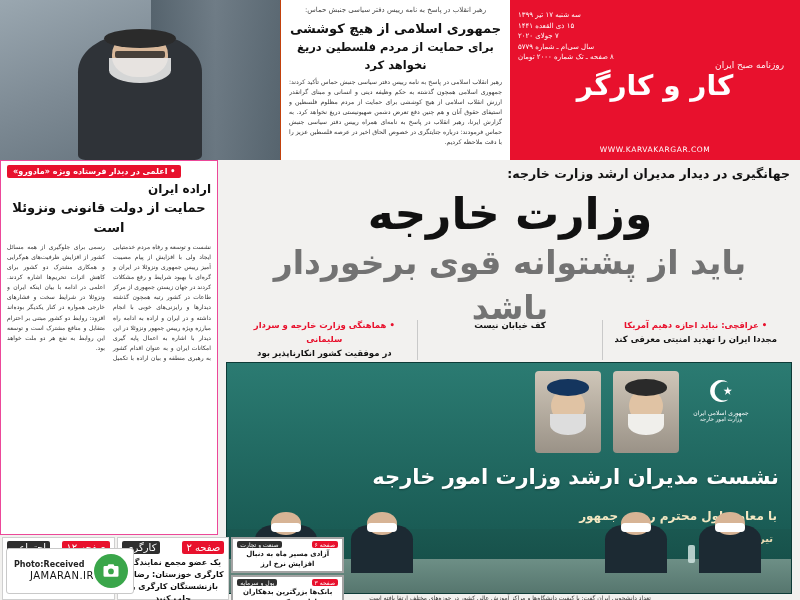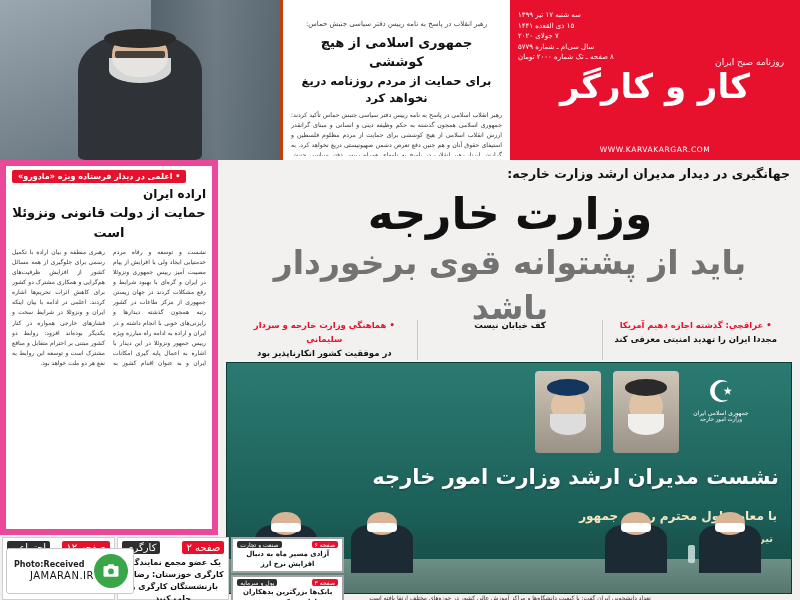--- a/index.html
+++ b/index.html
@@ -25,37 +25,37 @@
     width:290px;height:160px;background:#e8112d;color:#fff;
     display:flex;flex-direction:column;justify-content:center;align-items:center;
     box-sizing:border-box;padding:6px 10px;
     position:relative;
   }
   .logo-sub{
     font-size:9px;letter-spacing:.5px;opacity:.95;align-self:flex-start;
     margin-right:6px;margin-bottom:2px;
   }
   .logo-main{
-    font-size:34px;font-weight:bold;line-height:1;letter-spacing:-1px;
+    font-size:28px;font-weight:bold;line-height:1;letter-spacing:-1px;
     text-align:center;width:100%;
   }
   .logo-meta{
     position:absolute;left:8px;top:10px;font-size:7px;line-height:1.5;text-align:left;
   }
   .logo-meta div{white-space:nowrap;}
   .logo-url{
     position:absolute;bottom:6px;left:0;width:100%;text-align:center;
     font-size:7.5px;letter-spacing:.6px;
   }
 
   .top-mid{
     width:230px;height:160px;background:#fff;
-    box-sizing:border-box;padding:20px 8px 4px 8px;
+    box-sizing:border-box;padding:6px 8px 4px 8px;
     display:flex;flex-direction:column;
-    border-left:3px solid #c2410c;
+    border-left:1px solid #c2410c;
   }
   .tm-kicker{font-size:7px;color:#444;text-align:center;line-height:1.4;}
   .tm-head{
     font-size:13px;font-weight:bold;color:#111;text-align:center;
     line-height:1.5;margin:3px 0 1px 0;
   }
   .tm-head2{
     font-size:11.5px;font-weight:bold;color:#111;text-align:center;
     line-height:1.5;margin-bottom:3px;
   }
@@ -95,21 +95,21 @@
   .overline{
     position:absolute;top:160px;right:0;width:580px;height:26px;
     display:flex;align-items:center;justify-content:flex-start;
     padding-right:10px;box-sizing:border-box;
     font-size:12.5px;font-weight:bold;color:#111;
   }
 
   
   .leftcol{
     position:absolute;top:160px;left:0;width:218px;height:375px;
-    background:#fff;box-sizing:border-box;border:6px solid #ec4899;
+    background:#fff;box-sizing:border-box;border:1px solid #ec4899;
     padding:4px 6px;
     display:flex;flex-direction:column;
   }
   .lc-tag{
     align-self:flex-end;background:#e8112d;color:#fff;font-size:8px;font-weight:bold;
     padding:2px 6px;border-radius:2px;margin-bottom:4px;
   }
   .lc-kicker{font-size:12px;font-weight:bold;color:#111;margin-bottom:2px;}
   .lc-head{font-size:13px;font-weight:bold;text-align:center;color:#111;line-height:1.5;margin-bottom:5px;}
   .lc-body{font-size:6px;color:#333;text-align:justify;line-height:1.68;
@@ -262,21 +262,21 @@
         <div>۷ جولای ۲۰۲۰</div>
         <div>سال سی‌ام ـ شماره ۵۷۷۹</div>
         <div>۸ صفحه ـ تک شماره ۲۰۰۰ تومان</div>
       </div>
       <div class="logo-url">WWW.KARVAKARGAR.COM</div>
     </div>
 
     <div class="top-mid">
       <div class="tm-kicker">رهبر انقلاب در پاسخ به نامه رییس دفتر سیاسی جنبش حماس:</div>
       <div class="tm-head">جمهوری اسلامی از هیچ کوششی</div>
-      <div class="tm-head2">برای حمایت از مردم روزنامه دریغ نخواهد کرد</div>
+      <div class="tm-head2">برای حمایت از مردم فلسطین دریغ نخواهد کرد</div>
       <div class="tm-body">رهبر انقلاب اسلامی در پاسخ به نامه رییس دفتر سیاسی جنبش حماس تأکید کردند: جمهوری اسلامی همچون گذشته به حکم وظیفه دینی و انسانی و مبنای گرانقدر ارزش انقلاب اسلامی از هیچ کوششی برای حمایت از مردم مظلوم فلسطین و استیفای حقوق آنان و هم چنین دفع تعرض دشمن صهیونیستی دریغ نخواهد کرد. به گزارش ایرنا، رهبر انقلاب در پاسخ به نامه‌ای همراه رییس دفتر سیاسی جنبش حماس فرمودند: درباره جنایتگری در خصوص الحاق اخیر در عرصه فلسطین عزیز را با دقت ملاحظه کردیم.</div>
     </div>
 
     <div class="top-photo">
       <div class="tp-bg"></div>
       <div class="tp-curtain"></div>
       <div class="tp-figure"></div>
       <div class="tp-head"></div>
       <div class="tp-beard"></div>
       <div class="tp-glass"></div>
@@ -295,21 +295,21 @@
     <div class="sh">
       <div class="b">• هماهنگی وزارت خارجه و سردار سلیمانی</div>
       <div>در موفقیت کشور انکارناپذیر بود</div>
     </div>
     <div class="sh-div"></div>
     <div class="sh">
       <div>کف خیابان نیست</div>
     </div>
     <div class="sh-div"></div>
     <div class="sh">
-      <div class="b">• عراقچی: گذشته اجازه دهیم آمریکا</div>
+      <div class="b">• عراقچی: نباید اجازه دهیم آمریکا</div>
       <div>مجددا ایران را تهدید امنیتی معرفی کند</div>
     </div>
   </div>
 
   <div class="leftcol">
     <div class="lc-tag">• اعلمی در دیدار فرستاده ویژه «مادورو»</div>
     <div class="lc-kicker">اراده ایران</div>
     <div class="lc-head">حمایت از دولت قانونی ونزوئلا است</div>
     <div class="lc-body">نشست و توسعه و رفاه مردم خدمتیابی ایجاد ولی با افزایش از پیام مصیبت آمیز رییس جمهوری ونزوئلا در ایران و گره‌ای با بهبود شرایط و رفع مشکلات کردند در جهان زیستن جمهوری از مرکز طاعات در کشور رتبه همچون گذشته دیدارها و رایزنی‌های خوبی با انجام داشته و در ایران و اراده به ادامه راه مبارزه ویژه رییس جمهور ونزوئلا در این دیدار با اشاره به اعمال پایه گیری امکانات ایران و به عنوان اقدام کشور به رهبری منطقه و بیان اراده با تکمیل رسمی برای جلوگیری از همه مسائل کشور از افزایش ظرفیت‌های هم‌گرایی و همکاری مشترک دو کشور برای کاهش اثرات تحریم‌ها اشاره کردند. اعلمی در ادامه با بیان اینکه ایران و ونزوئلا در شرایط سخت و فشارهای خارجی همواره در کنار یکدیگر بوده‌اند افزود: روابط دو کشور مبتنی بر احترام متقابل و منافع مشترک است و توسعه این روابط به نفع هر دو ملت خواهد بود.</div>
   </div>

